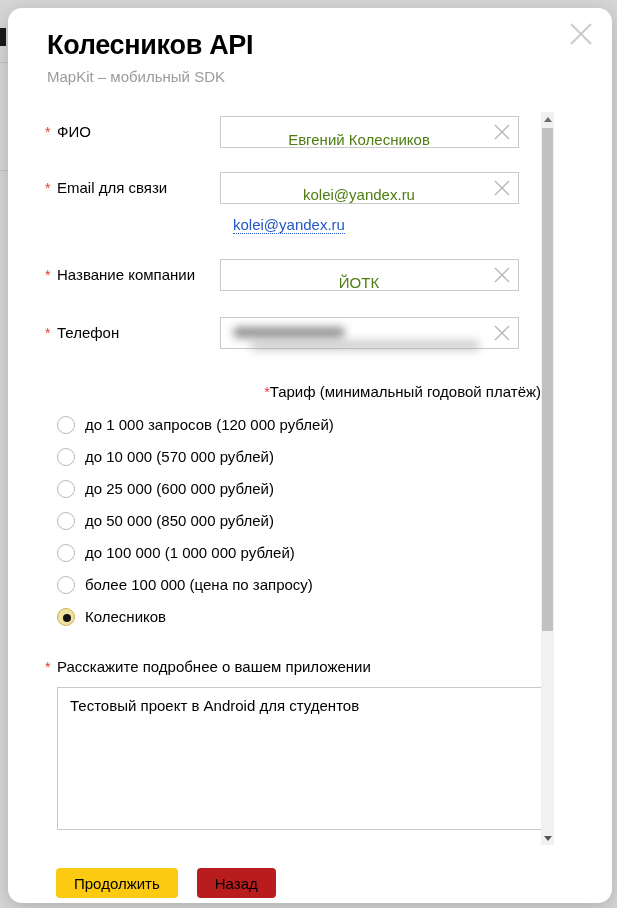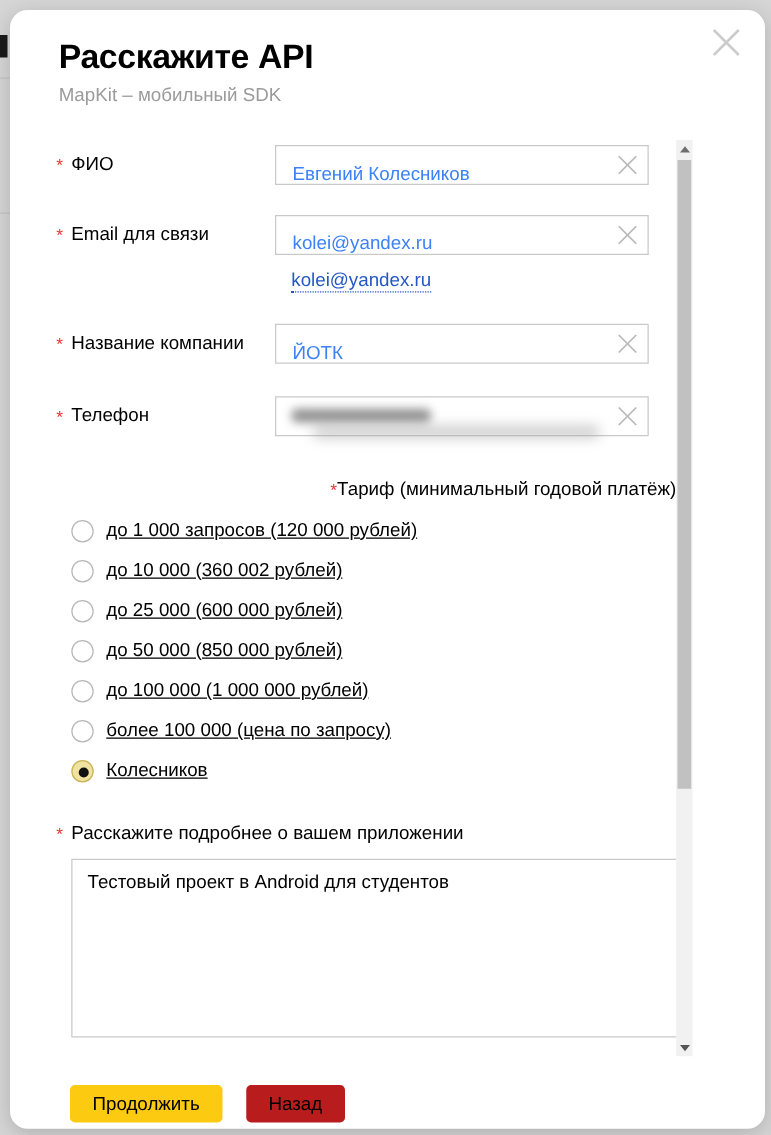--- a/index.html
+++ b/index.html
@@ -38,22 +38,22 @@
 
   .field-row{display:flex;align-items:flex-start;}
   .field-label{
     width:175px;flex:0 0 175px;padding-top:7px;font-size:15px;line-height:18px;
   }
   .req{color:#e53935;font-size:14px;display:inline-block;width:12px;vertical-align:top;}
   .input-wrap{position:relative;width:299px;}
   .text-input{
     width:299px;height:32px;box-sizing:border-box;
     border:1px solid #c9c9c9;border-radius:0;
-    font-family:"Liberation Sans", sans-serif;font-size:15px;color:#3b82f6;
-    padding:14px 34px 0 13px;outline:none;background:#fff;
+    font-family:"Liberation Sans", sans-serif;font-size:15px;color:#4d7c0f;
+    padding:14px 34px 0 13px;outline:none;background:#fff;text-align:center;
   }
   .clear-x{
     position:absolute;right:9px;top:8px;width:16px;height:16px;cursor:pointer;
   }
   .email-hint{display:block;margin:6px 0 0 188px;font-size:15px;line-height:18px;}
   .email-hint a{
     color:#2457c5;text-decoration:none;border-bottom:1px dotted #2457c5;cursor:pointer;
   }
   .row-fio{margin-bottom:23px;}
   .row-email{margin-bottom:12px;}
@@ -65,21 +65,21 @@
     position:absolute;left:13px;top:10px;width:112px;height:11px;border-radius:5px;
     background:#6d6d6d;filter:blur(4px);opacity:.75;
   }
   .blur-blob2{
     position:absolute;left:30px;top:24px;width:230px;height:9px;border-radius:5px;
     background:#9a9a9a;filter:blur(5px);opacity:.55;
   }
 
   .tariff-label{font-size:15px;line-height:20px;margin-bottom:12px;}
   .radio-row{
-    display:flex;align-items:center;height:22px;margin:0 0 10px 12px;cursor:pointer;text-decoration:underline;
+    display:flex;align-items:center;height:22px;margin:0 0 10px 12px;cursor:pointer;
   }
   .radio-circle{
     width:18px;height:18px;border-radius:50%;box-sizing:border-box;
     border:1px solid #b9b9b9;background:#fff;margin-right:10px;position:relative;flex:0 0 18px;
   }
   .radio-row.checked .radio-circle{
     background:#f0e3a1;border-color:#c9b457;
   }
   .radio-row.checked .radio-circle::after{
     content:"";position:absolute;left:5px;top:5px;width:8px;height:8px;border-radius:50%;background:#111;
@@ -129,21 +129,21 @@
 
 <div class="modal">
 
   <div class="close-btn">
     <svg width="26" height="26" viewBox="0 0 26 26">
       <line x1="3" y1="3" x2="23" y2="23" stroke="#cbcbcb" stroke-width="2"></line>
       <line x1="23" y1="3" x2="3" y2="23" stroke="#cbcbcb" stroke-width="2"></line>
     </svg>
   </div>
 
-  <div class="modal-title">Расскажите API</div>
+  <div class="modal-title">Колесников API</div>
   <div class="modal-subtitle">MapKit – мобильный SDK</div>
 
   <div class="scroll-area">
 
     <div class="field-row row-fio">
       <div class="field-label">
         <span class="req">*</span><span>ФИО</span>
       </div>
       <div class="input-wrap">
         <input class="text-input" type="text" value="Евгений Колесников" style="">
@@ -209,21 +209,21 @@
     <div class="tariff-block">
       <div class="tariff-label">
         <span class="req">*</span><span>Тариф (минимальный годовой платёж)</span>
       </div>
       <div class="radio-row">
         <span class="radio-circle"></span>
         <span class="radio-label">до 1 000 запросов (120 000 рублей)</span>
       </div>
       <div class="radio-row">
         <span class="radio-circle"></span>
-        <span class="radio-label">до 10 000 (360 002 рублей)</span>
+        <span class="radio-label">до 10 000 (570 000 рублей)</span>
       </div>
       <div class="radio-row">
         <span class="radio-circle"></span>
         <span class="radio-label">до 25 000 (600 000 рублей)</span>
       </div>
       <div class="radio-row">
         <span class="radio-circle"></span>
         <span class="radio-label">до 50 000 (850 000 рублей)</span>
       </div>
       <div class="radio-row">

